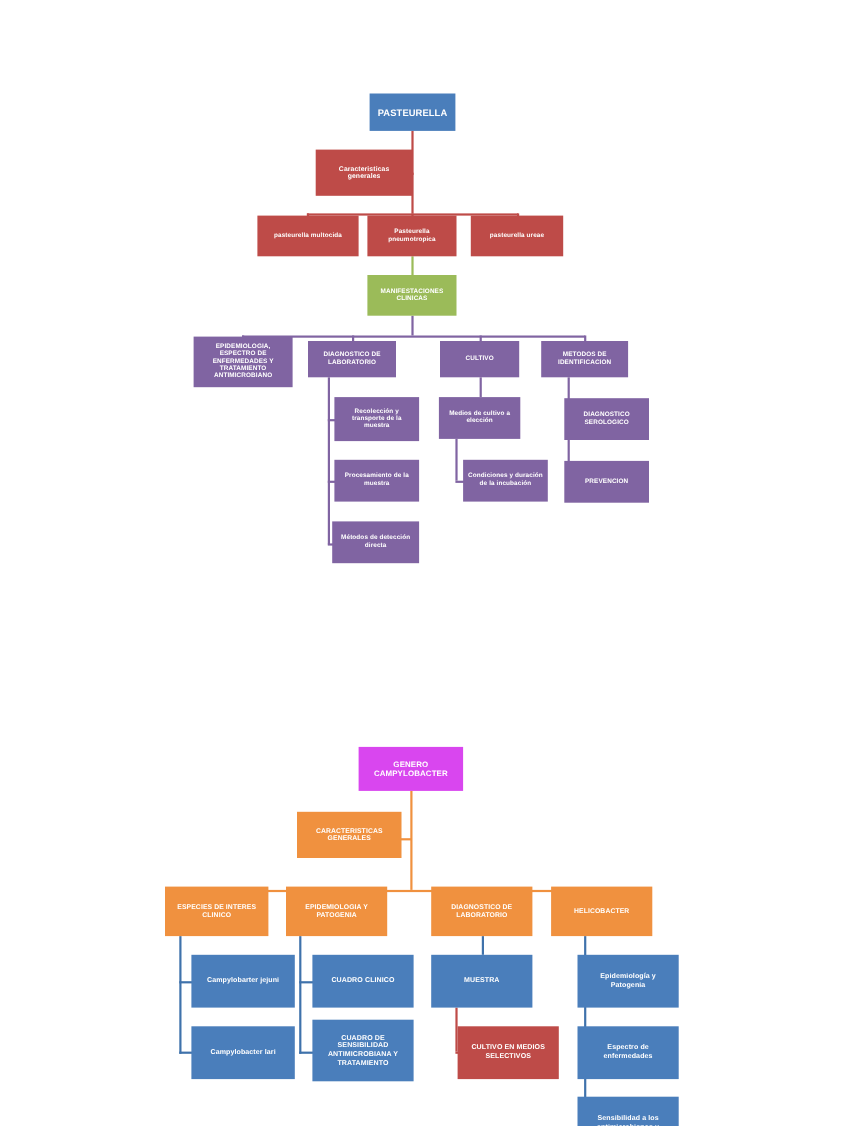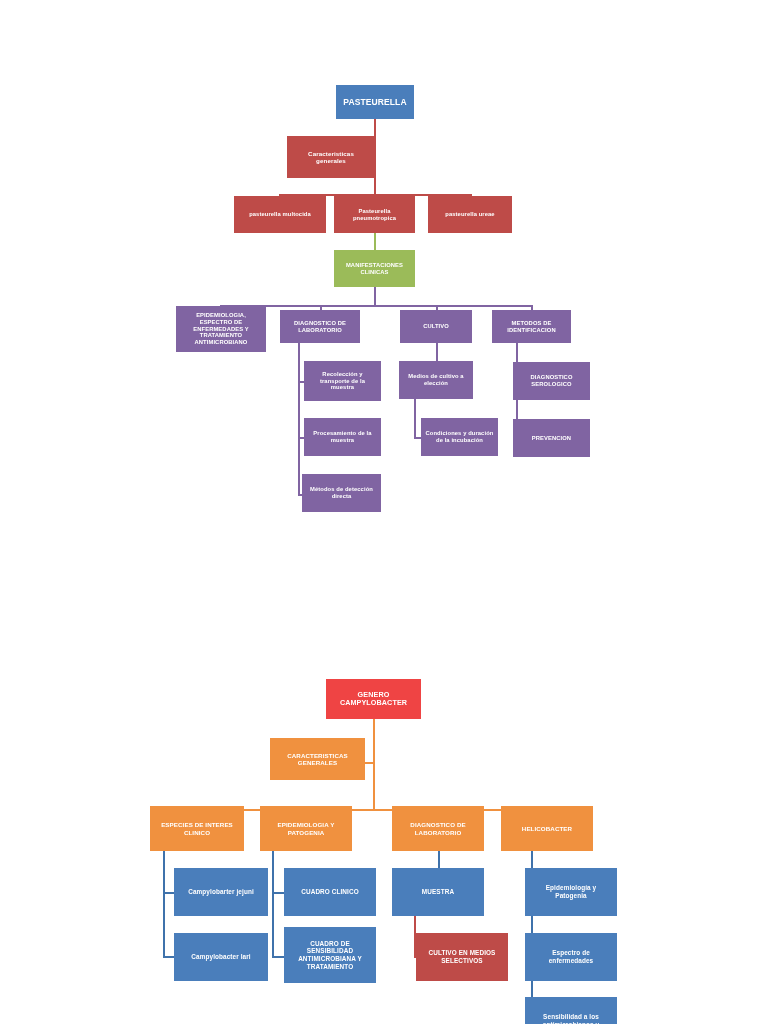--- a/index.html
+++ b/index.html
@@ -45,21 +45,21 @@
     white-space: pre-line;
   }
 
   
   .c-blue   { background: #4a7ebb; }
   .c-red    { background: #be4b48; }
   .c-green  { background: #9bbb59; }
   .c-purple { background: #8064a2; }
   .c-orange { background: #f0913f; }
   .c-blue2  { background: #4a7ebb; }
-  .c-purple-dk { background: #ef4444; }
+  .c-purple-dk { background: #d946ef; }
 
   
   .t-lg  { font-size: 8.5px; font-weight: bold; }
   .t-md  { font-size: 7.2px; font-weight: bold; }
   .t-sm  { font-size: 6.2px; font-weight: bold; }
   .t-xs  { font-size: 5.8px; font-weight: bold; }
   .t-reg { font-size: 6.4px; font-weight: bold; }
 
   
   .ln {

